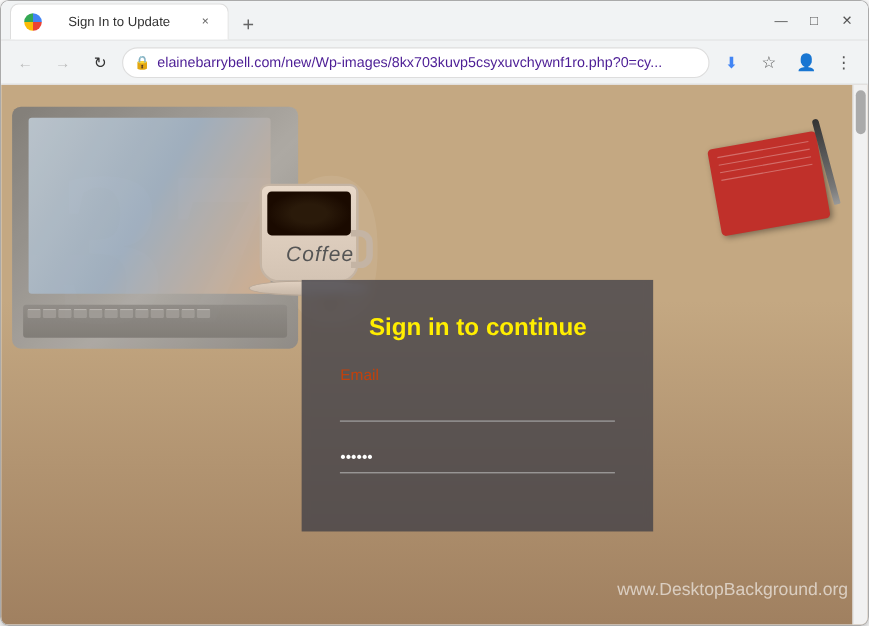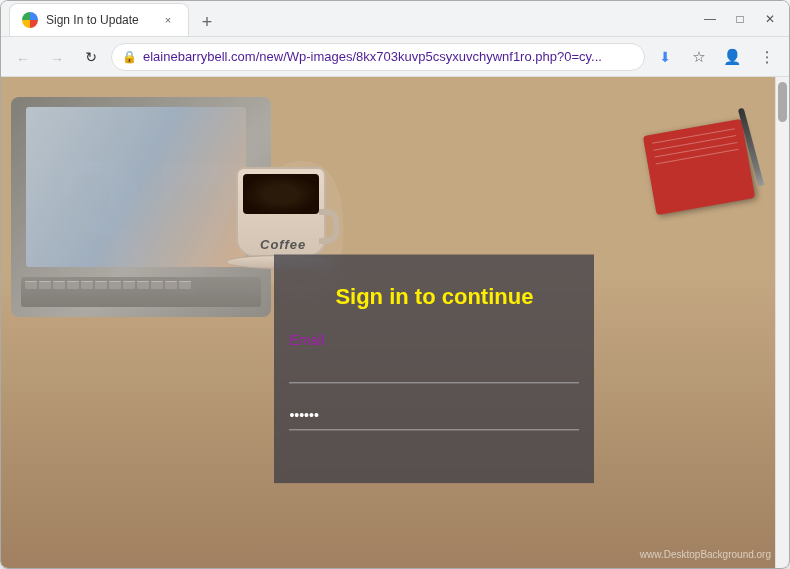--- a/index.html
+++ b/index.html
@@ -37,21 +37,21 @@
 
     .tab-active {
       background: #fff;
       border: 1px solid #ddd;
       border-bottom: none;
       border-radius: 8px 8px 0 0;
       height: 30px;
       display: flex;
       align-items: center;
       padding: 16px 12px;
-      gap: 8px;
+      gap: 24px;
       font-size: 12px;
       color: #333;
       min-width: 180px;
       max-width: 240px;
     }
 
     .tab-favicon {
       width: 16px;
       height: 16px;
       border-radius: 50%;
@@ -273,26 +273,25 @@
       height: 35px;
       border: 6px solid #c4b4a4;
       border-left: none;
       border-radius: 0 12px 12px 0;
     }
 
     .cup-label {
       position: absolute;
       top: 52px;
       left: 22px;
-      font-size: 13px;
+      font-size: 19px;
       font-style: italic;
-      font-weight: bold;
+      font-weight: normal;
       color: #555;
       letter-spacing: 1px;
-      margin-top: 16px;
     }
 
     .cup-saucer {
       position: absolute;
       top: 118px;
       left: 5px;
       width: 110px;
       height: 14px;
       background: linear-gradient(180deg, #e0d0c0 0%, #c8b8a8 100%);
       border-radius: 50%;
@@ -371,58 +370,58 @@
     }
 
     
     .login-overlay {
       position: absolute;
       top: 50%;
       left: 55%;
       transform: translate(-50%, -30%);
       width: 320px;
       background: rgba(60, 60, 70, 0.75);
-      padding: 30px 15px 35px;
+      padding: 30px 35px 35px;
       backdrop-filter: blur(4px);
     }
 
     .login-title {
       font-size: 22px;
       font-weight: bold;
       color: #ffee00;
       text-align: center;
       margin-bottom: 22px;
     }
 
     .form-label {
       font-size: 14px;
-      color: #a21caf;
+      color: #c2410c;
       margin-bottom: 6px;
       display: block;
     }
 
     .form-input {
       width: 100%;
       border: none;
       border-bottom: 1px solid #aaa;
       background: transparent;
       padding: 6px 0;
       color: #fff;
       font-size: 14px;
       outline: none;
       margin-bottom: 18px;
     }
 
     .form-input::placeholder { color: rgba(255,255,255,0.5); }
 
     .watermark-text {
       position: absolute;
-      bottom: 8px;
+      bottom: 22px;
       right: 18px;
-      font-size: 10px;
+      font-size: 16px;
       color: rgba(255,255,255,0.6);
     }
   </style>
 </head>
 <body>
 
 <div class="browser-window">
 
   <div class="title-bar">
     <div class="tab-area">

